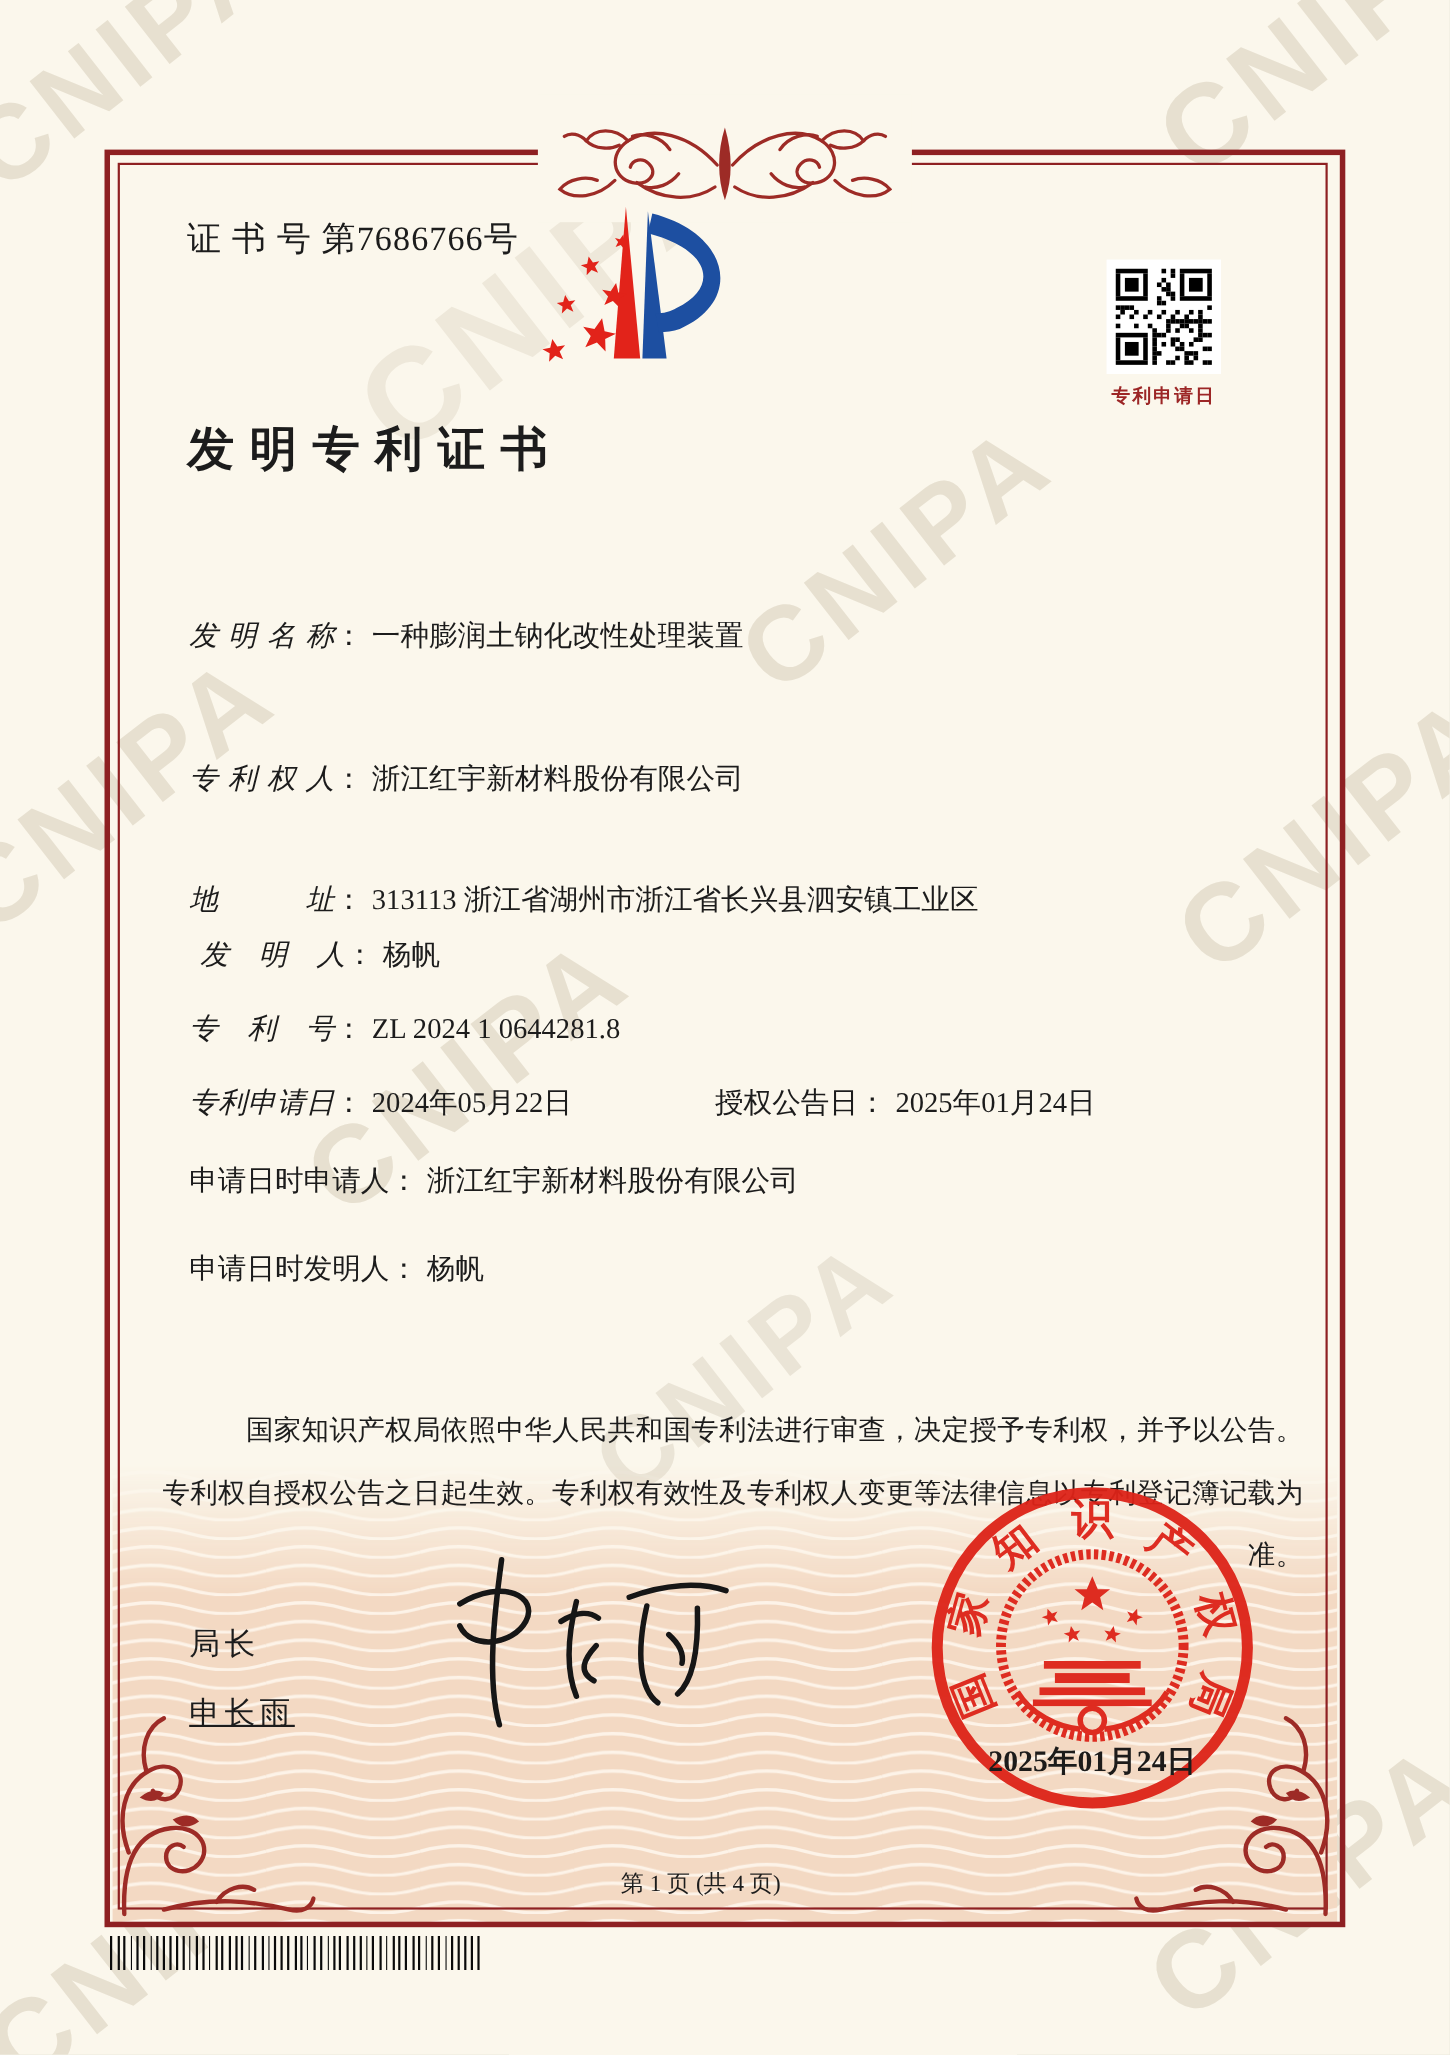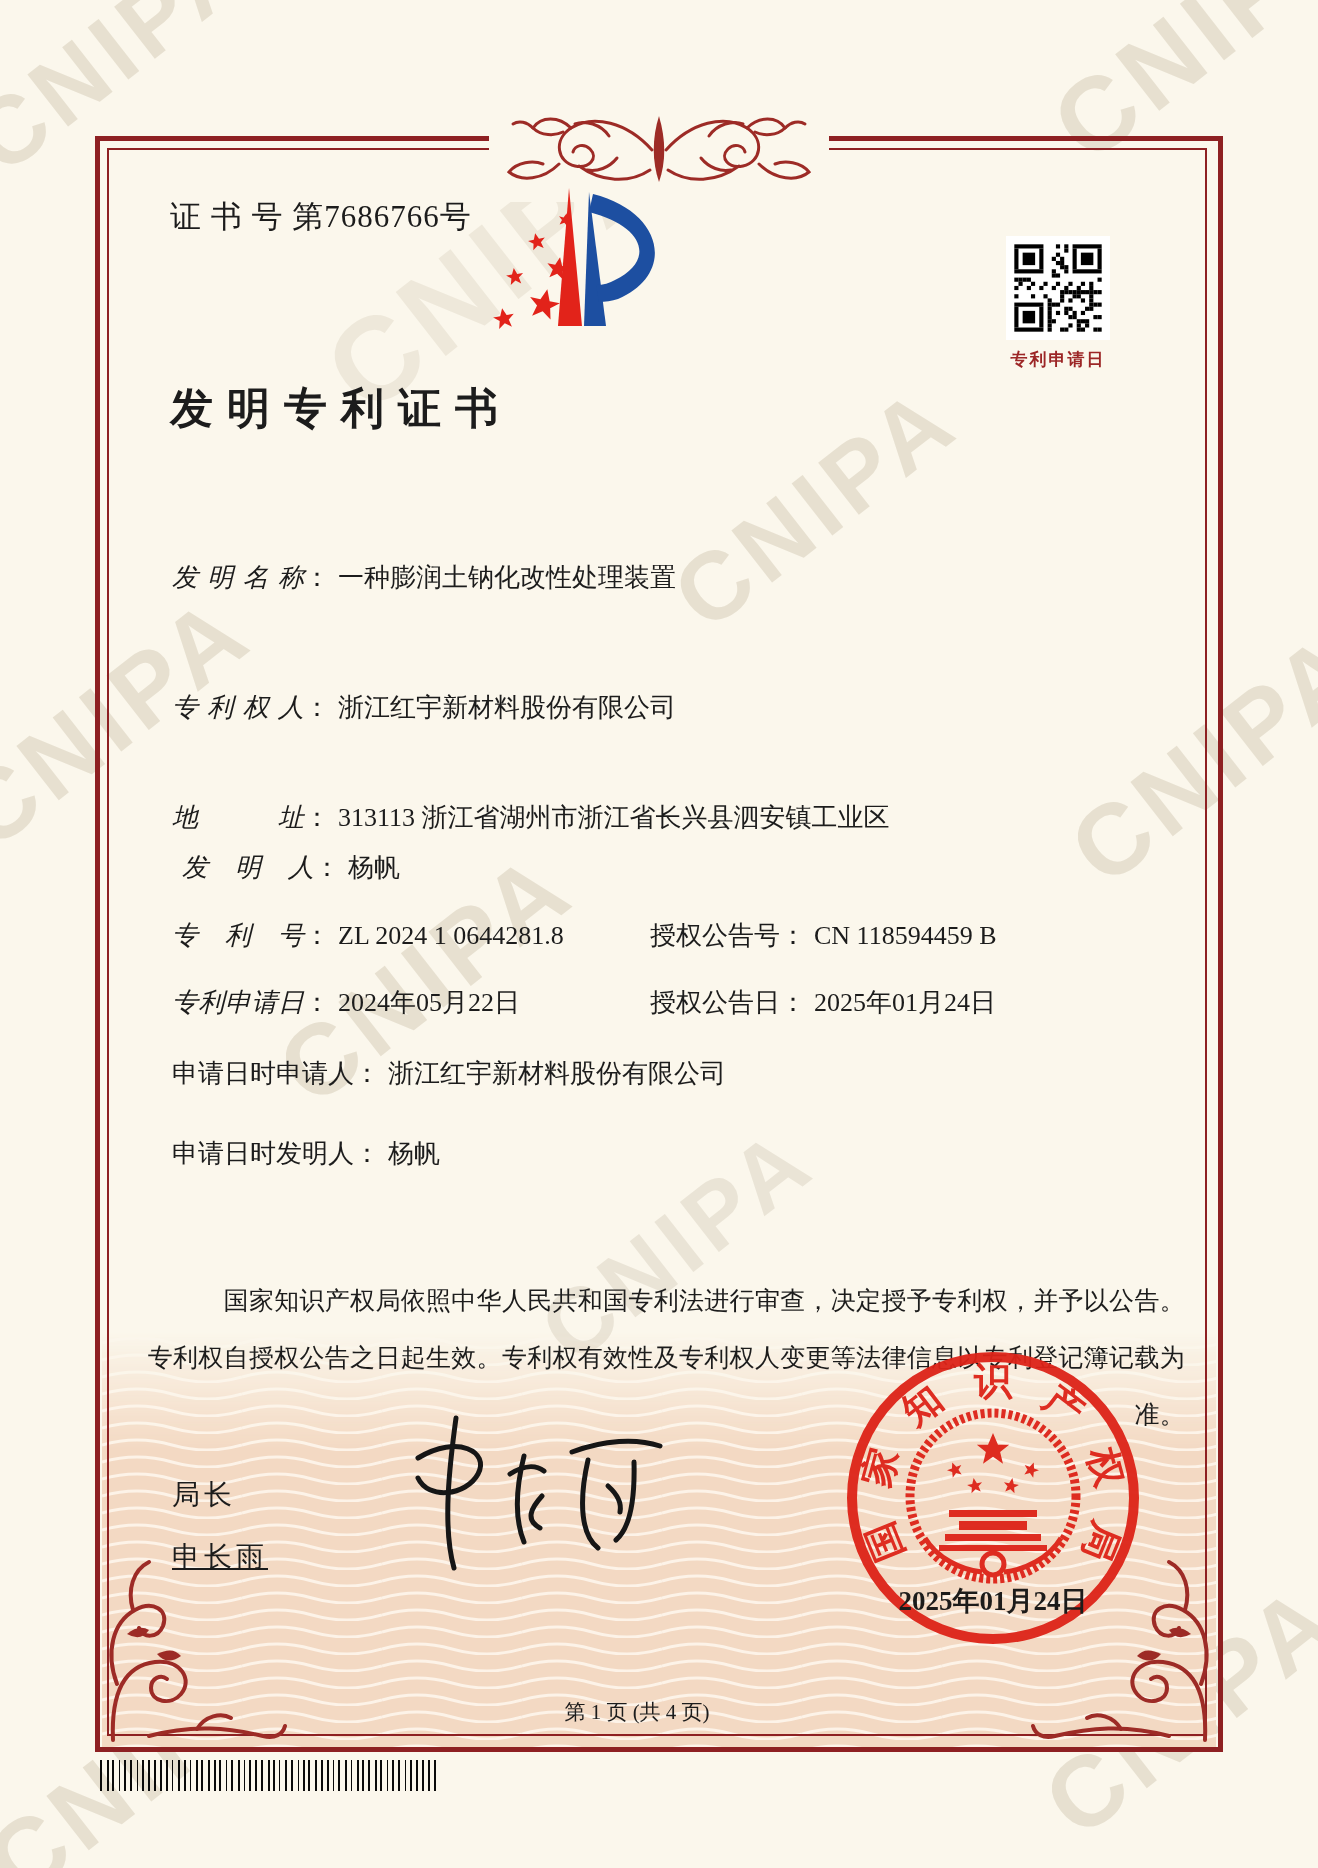--- a/index.html
+++ b/index.html
@@ -308,23 +308,20 @@
   </div>
   <div class="row r-addr">
     <span class="flabel">地址</span><span class="colon">：</span><span class="fval">313113 浙江省湖州市浙江省长兴县泗安镇工业区</span>
   </div>
   <div class="row r-inventor">
     <span class="flabel">发明人</span><span class="colon">：</span><span class="fval">杨帆</span>
   </div>
   <div class="row r-patno">
     <span class="flabel">专利号</span><span class="colon">：</span><span class="fval">ZL 2024 1 0644281.8</span>
   </div>
-  <div class="row row2 r-patno">
-    <span class="flabel-wide">授权公告号</span><span class="colon">：</span><span class="fval">CN 118594459 B</span>
-  </div>
   <div class="row r-appdate">
     <span class="flabel">专利申请日</span><span class="colon">：</span><span class="fval">2024年05月22日</span>
   </div>
   <div class="row row2 r-appdate">
     <span class="flabel-wide">授权公告日</span><span class="colon">：</span><span class="fval">2025年01月24日</span>
   </div>
   <div class="row r-appl-at">
     <span class="flabel-wide">申请日时申请人</span><span class="colon">：</span><span class="fval">浙江红宇新材料股份有限公司</span>
   </div>
   <div class="row r-inv-at">

